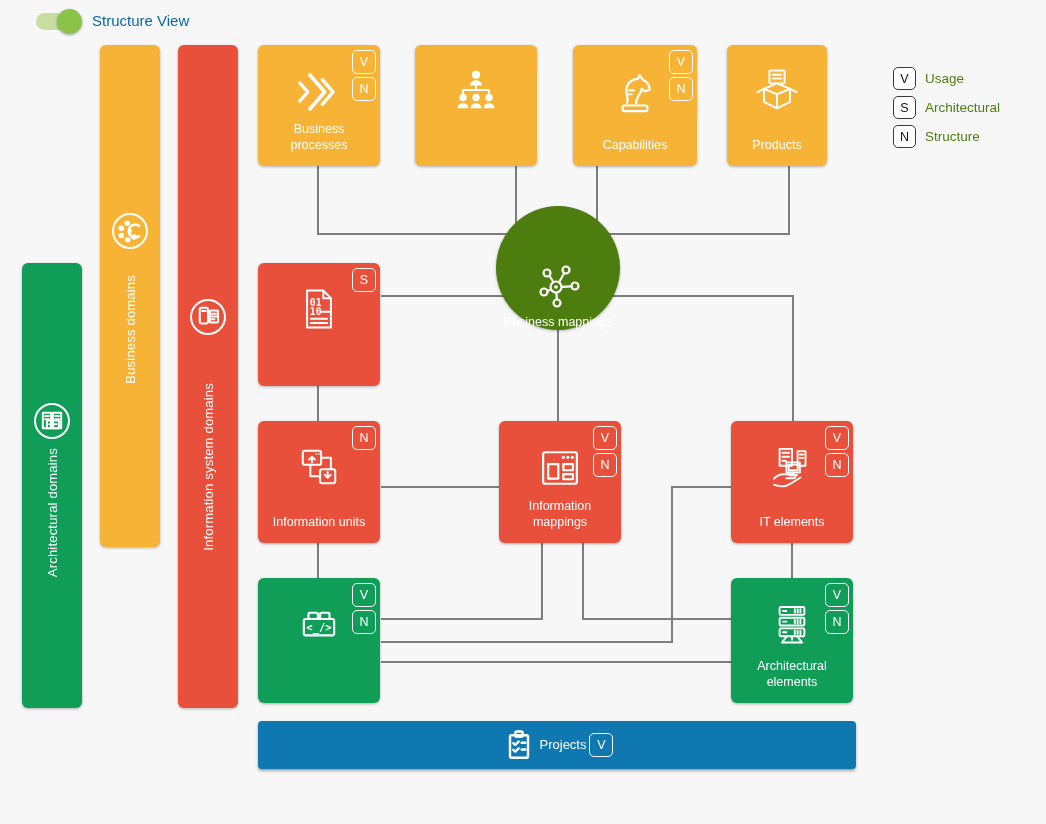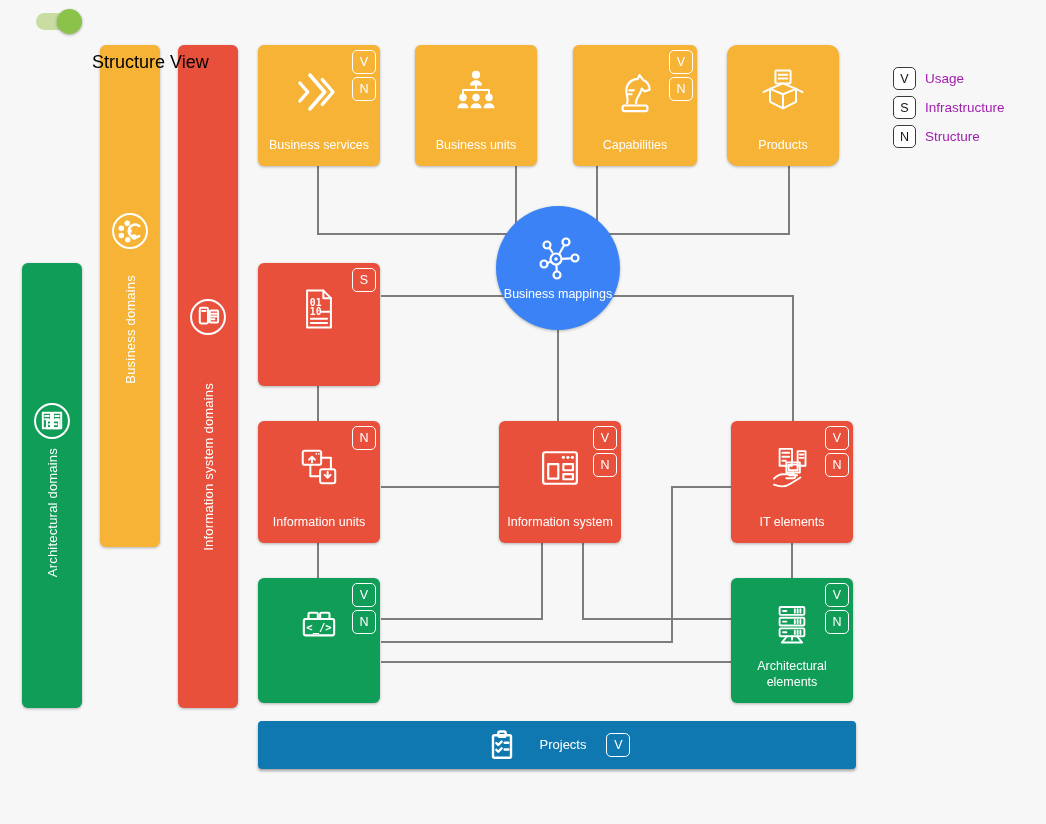--- a/index.html
+++ b/index.html
@@ -7,52 +7,52 @@
   #canvas{position:relative;width:1046px;height:824px;background:#f7f7f8;overflow:hidden;}
 
   
   #lines{position:absolute;left:0;top:0;z-index:1;}
 
   
   .toggle{position:absolute;left:36px;top:13px;width:42px;height:17px;border-radius:9px;
           background:#c9dda2;cursor:pointer;z-index:5;}
   .toggle .knob{position:absolute;right:-4px;top:-4px;width:25px;height:25px;border-radius:50%;
           background:#8bc34a;box-shadow:0 1px 3px rgba(0,0,0,.35);}
-  .view-title{position:absolute;left:92px;top:12px;font-size:18px;color:#000000;font-weight:500;z-index:5;margin-top:40px;}
+  .view-title{position:absolute;left:92px;top:12px;font-size:15px;color:#0369a1;font-weight:500;z-index:5;}
 
   
   .legend{position:absolute;left:893px;top:67px;z-index:5;}
   .legend-row{display:flex;align-items:center;gap:9px;margin-bottom:6px;}
   .legend-badge{width:21px;height:21px;border:1.6px solid #3a3a3a;border-radius:5px;background:#fff;
           display:flex;align-items:center;justify-content:center;font-size:12.5px;color:#111;}
-  .legend-label{font-size:13.5px;color:#a21caf;}
+  .legend-label{font-size:13.5px;color:#4d7c0f;}
 
   
   .node{position:absolute;border-radius:6px;color:#fff;display:flex;flex-direction:column;
         box-shadow:0 1px 3px rgba(0,0,0,.28);z-index:2;cursor:pointer;}
   .node .icon-wrap{flex:1;display:flex;justify-content:center;padding-top:20px;}
   .node .label{text-align:center;padding:0 6px 13px;font-size:12.5px;line-height:1.3;}
   .c-yellow{background:#f6b335;}
   .c-red{background:#e8503c;}
   .c-green{background:#0f9d58;}
   .c-blue{background:#0f78b1;}
 
   .badges{position:absolute;top:5px;right:4px;display:flex;flex-direction:column;gap:3px;}
   .badge{width:22px;height:22px;border:1.6px solid #fff;border-radius:5px;color:#fff;
          display:flex;align-items:center;justify-content:center;font-size:12.5px;}
 
   
   .circle-node{position:absolute;left:496px;top:206px;width:124px;height:124px;border-radius:50%;
-        background:#3b82f6;color:#fff;display:flex;flex-direction:column;align-items:center;
-        justify-content:center;box-shadow:0 1px 3px rgba(0,0,0,.28);z-index:3;cursor:pointer;}
+        background:#4d7c0f;color:#fff;display:flex;flex-direction:column;align-items:center;
+        justify-content:flex-end;box-shadow:0 1px 3px rgba(0,0,0,.28);z-index:3;cursor:pointer;}
   .circle-node .label{text-align:center;font-size:12.5px;line-height:1.3;margin-top:4px;}
 
   
   .projects-bar{position:absolute;left:258px;top:721px;width:598px;height:48px;border-radius:4px;
-        flex-direction:row;align-items:center;justify-content:center;display:flex;gap:20px;
+        flex-direction:row;align-items:center;justify-content:center;display:flex;gap:3px;
         box-shadow:0 2px 3px rgba(0,0,0,.35);}
   .projects-bar .label{padding:0;font-size:13px;}
 
   
   .dbar{position:absolute;border-radius:6px;color:#fff;box-shadow:0 1px 3px rgba(0,0,0,.28);
         z-index:2;cursor:pointer;}
   .dbar .dicon{position:absolute;left:50%;transform:translateX(-50%);}
   .vtext{position:absolute;left:50%;writing-mode:vertical-rl;transform:translateX(-50%) rotate(180deg);
         font-size:13px;white-space:nowrap;letter-spacing:.2px;}
 
@@ -90,21 +90,21 @@
   </div>
   <div class="view-title">Structure View</div>
 
   <div class="legend">
     <div class="legend-row">
       <span class="legend-badge">V</span>
       <span class="legend-label">Usage</span>
     </div>
     <div class="legend-row">
       <span class="legend-badge">S</span>
-      <span class="legend-label">Infrastructure</span>
+      <span class="legend-label">Architectural</span>
     </div>
     <div class="legend-row">
       <span class="legend-badge">N</span>
       <span class="legend-label">Structure</span>
     </div>
   </div>
 
   <div class="dbar c-green" style="left:22px;top:263px;width:60px;height:445px;">
     <span class="dicon" style="top:136px;">
       <svg class="ic" width="44" height="44" viewBox="0 0 48 48" fill="none" stroke="#fff" stroke-width="2" stroke-linecap="round" stroke-linejoin="round">
@@ -154,56 +154,55 @@
         <span class="badge">V</span>
         <span class="badge">N</span>
       </div>
     <div class="icon-wrap">
       <svg class="ic" width="54" height="54" viewBox="0 0 48 48" fill="none" stroke="#fff" stroke-linecap="round" stroke-linejoin="round">
         <path d="M7 16l7 8-7 8" stroke-width="3.4"></path>
         <path d="M16 9l13 15-13 15" stroke-width="3.8"></path>
         <path d="M27 13l9.5 11-9.5 11" stroke-width="3.4"></path>
       </svg>
     </div>
-    <div class="label">Business services</div>
+    <div class="label">Business processes</div>
   </div>
 
   <div class="node c-yellow" style="left:415px;top:45px;width:122px;height:121px;">
     <div class="icon-wrap">
       <svg class="ic" width="52" height="52" viewBox="0 0 48 48" fill="none" stroke="#fff" stroke-width="2" stroke-linecap="round" stroke-linejoin="round">
         <circle cx="24" cy="9" r="3.8" fill="#fff" stroke="none"></circle>
         <path d="M18.5 19c0-3 2.4-5 5.5-5s5.5 2 5.5 5z" fill="#fff" stroke="none"></path>
         <path d="M24 19v4M12 27v-4h24v4"></path>
         <circle cx="12" cy="30" r="3.4" fill="#fff" stroke="none"></circle>
         <circle cx="24" cy="30" r="3.4" fill="#fff" stroke="none"></circle>
         <circle cx="36" cy="30" r="3.4" fill="#fff" stroke="none"></circle>
         <path d="M7 40c0-2.8 2.2-4.6 5-4.6s5 1.8 5 4.6z" fill="#fff" stroke="none"></path>
         <path d="M19 40c0-2.8 2.2-4.6 5-4.6s5 1.8 5 4.6z" fill="#fff" stroke="none"></path>
         <path d="M31 40c0-2.8 2.2-4.6 5-4.6s5 1.8 5 4.6z" fill="#fff" stroke="none"></path>
       </svg>
     </div>
-    <div class="label">Business units</div>
   </div>
 
   <div class="node c-yellow" style="left:573px;top:45px;width:124px;height:121px;">
     <div class="badges">
         <span class="badge">V</span>
         <span class="badge">N</span>
       </div>
     <div class="icon-wrap">
       <svg class="ic" width="54" height="54" viewBox="0 0 48 48" fill="none" stroke="#fff" stroke-width="2.2" stroke-linecap="round" stroke-linejoin="round">
         <path d="M17 34c1.5-4-.7-7-.7-11 0-6.5 4.7-10.7 10.2-10.7l1.5-3.3 3.3 4.3c3.6 1.5 5.7 5 5.7 8.7l-4.6 1.4-2.4-2.4c-.4 3.4-2.4 5.4-3.9 8.4-1.2 2.6-1.1 4.6-1.1 4.6"></path>
         <path d="M19 22.5h4M18 26h3"></path>
         <rect x="13" y="36" width="22" height="5" rx="1.5"></rect>
       </svg>
     </div>
     <div class="label">Capabilities</div>
   </div>
 
-  <div class="node c-yellow" style="left:727px;top:45px;width:112px;height:121px;border-radius:10px;">
+  <div class="node c-yellow" style="left:727px;top:45px;width:100px;height:121px;">
     <div class="icon-wrap">
       <svg class="ic" width="52" height="52" viewBox="0 0 48 48" fill="none" stroke="#fff" stroke-width="2" stroke-linecap="round" stroke-linejoin="round">
         <rect x="17" y="5" width="14" height="12" rx="1"></rect>
         <path d="M20 9h8M20 12.5h8"></path>
         <path d="M12 22v12l12 6 12-6V22"></path>
         <path d="M12 22l12 5 12-5"></path>
         <path d="M12 22l-6 3M36 22l6 3M24 27v13"></path>
         <path d="M12 22l12-5 12 5"></path>
       </svg>
     </div>
@@ -274,21 +273,21 @@
       <svg class="ic" width="54" height="54" viewBox="0 0 48 48" fill="none" stroke="#fff" stroke-width="2.2" stroke-linecap="round" stroke-linejoin="round">
         <rect x="9" y="10" width="30" height="28" rx="2"></rect>
         <circle cx="27" cy="14.5" r="1.4" fill="#fff" stroke="none"></circle>
         <circle cx="31" cy="14.5" r="1.4" fill="#fff" stroke="none"></circle>
         <circle cx="35" cy="14.5" r="1.4" fill="#fff" stroke="none"></circle>
         <rect x="13.5" y="20.5" width="9" height="13"></rect>
         <rect x="27" y="20.5" width="8.5" height="5.5"></rect>
         <rect x="27" y="29.5" width="8.5" height="4.5"></rect>
       </svg>
     </div>
-    <div class="label">Information system</div>
+    <div class="label">Information mappings</div>
   </div>
 
   <div class="node c-red" style="left:731px;top:421px;width:122px;height:122px;">
     <div class="badges">
         <span class="badge">V</span>
         <span class="badge">N</span>
       </div>
     <div class="icon-wrap">
       <svg class="ic" width="54" height="54" viewBox="0 0 48 48" fill="none" stroke="#fff" stroke-width="1.9" stroke-linecap="round" stroke-linejoin="round">
         <rect x="13" y="7" width="11" height="15"></rect>

